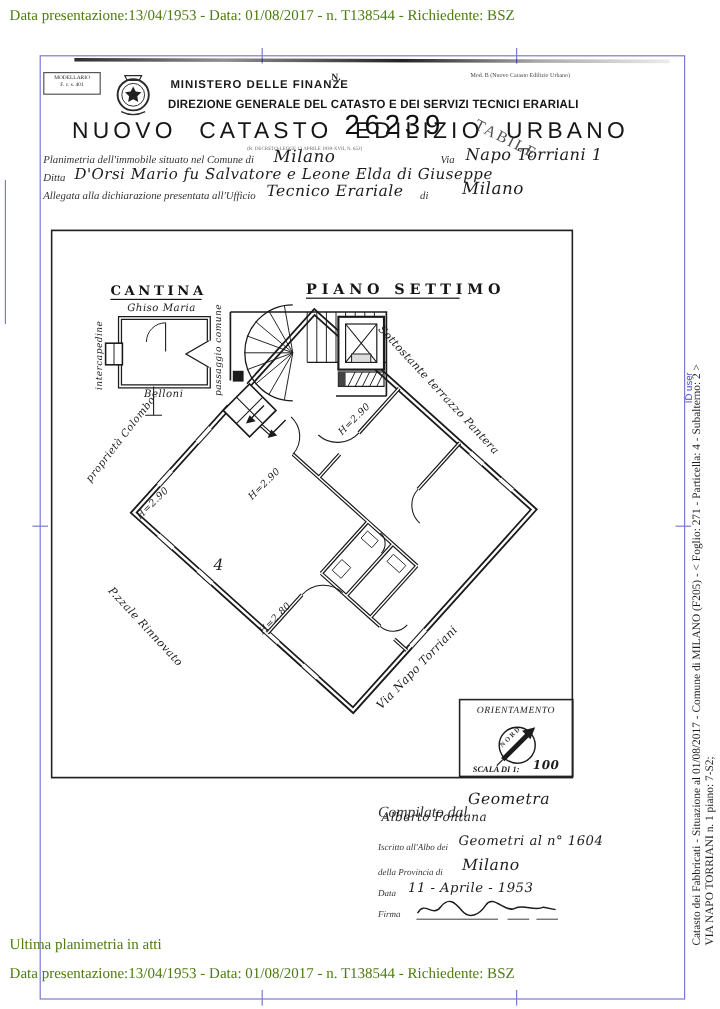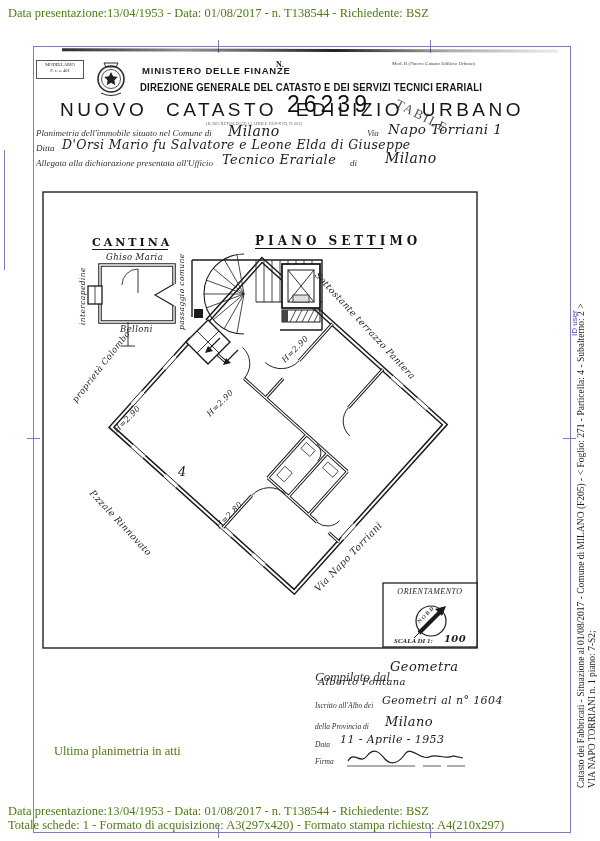--- a/index.html
+++ b/index.html
@@ -197,17 +197,16 @@
     <path d="M3,13 C9,2 15,17 22,8 S34,4 40,11 S54,15 60,6 S76,13 84,9 S100,12 108,8 L118,10" fill="none" stroke="#1c1c1c" stroke-width="1.2"></path>
     <path d="M2,18 H70 M78,18 H96 M102,18 H120" stroke="#333" stroke-width=".8"></path>
   </svg>
 
   <div class="abs" style="left:576px;top:788px;width:556px;transform:rotate(-90deg);transform-origin:0 0;">
     <div class="prt" style="font-size:9.5px;line-height:11px;">Catasto dei Fabbricati - Situazione al 01/08/2017 - Comune di MILANO (F205) - &lt; Foglio: 271 - Particella: 4 - Subalterno: 2 &gt;</div>
     <div class="prt" style="font-size:9.5px;line-height:11px;">VIA NAPO TORRIANI n. 1 piano: 7-S2;</div>
   </div>
   <div class="abs" style="left:570px;top:336px;transform:rotate(-90deg);transform-origin:0 0;font-family:'Liberation Sans',sans-serif;font-size:8px;color:#4848c8;white-space:nowrap;">ID user</div>
 
-  <div class="abs viewer" style="left:8px;top:744px;margin-left:46px;">Ultima planimetria in atti</div>
+  <div class="abs viewer" style="left:8px;top:780px;">Ultima planimetria in atti</div>
   <div class="abs viewer" style="left:8px;top:804px;">Data presentazione:13/04/1953 - Data: 01/08/2017 - n. T138544 - Richiedente: BSZ</div>
-  <div class="abs viewer" style="left:8px;top:818px;">Totale schede: 1 - Formato di acquisizione: A3(297x420)  - Formato stampa richiesto: A4(210x297)</div>
 
 </div>
 
 </body></html>

